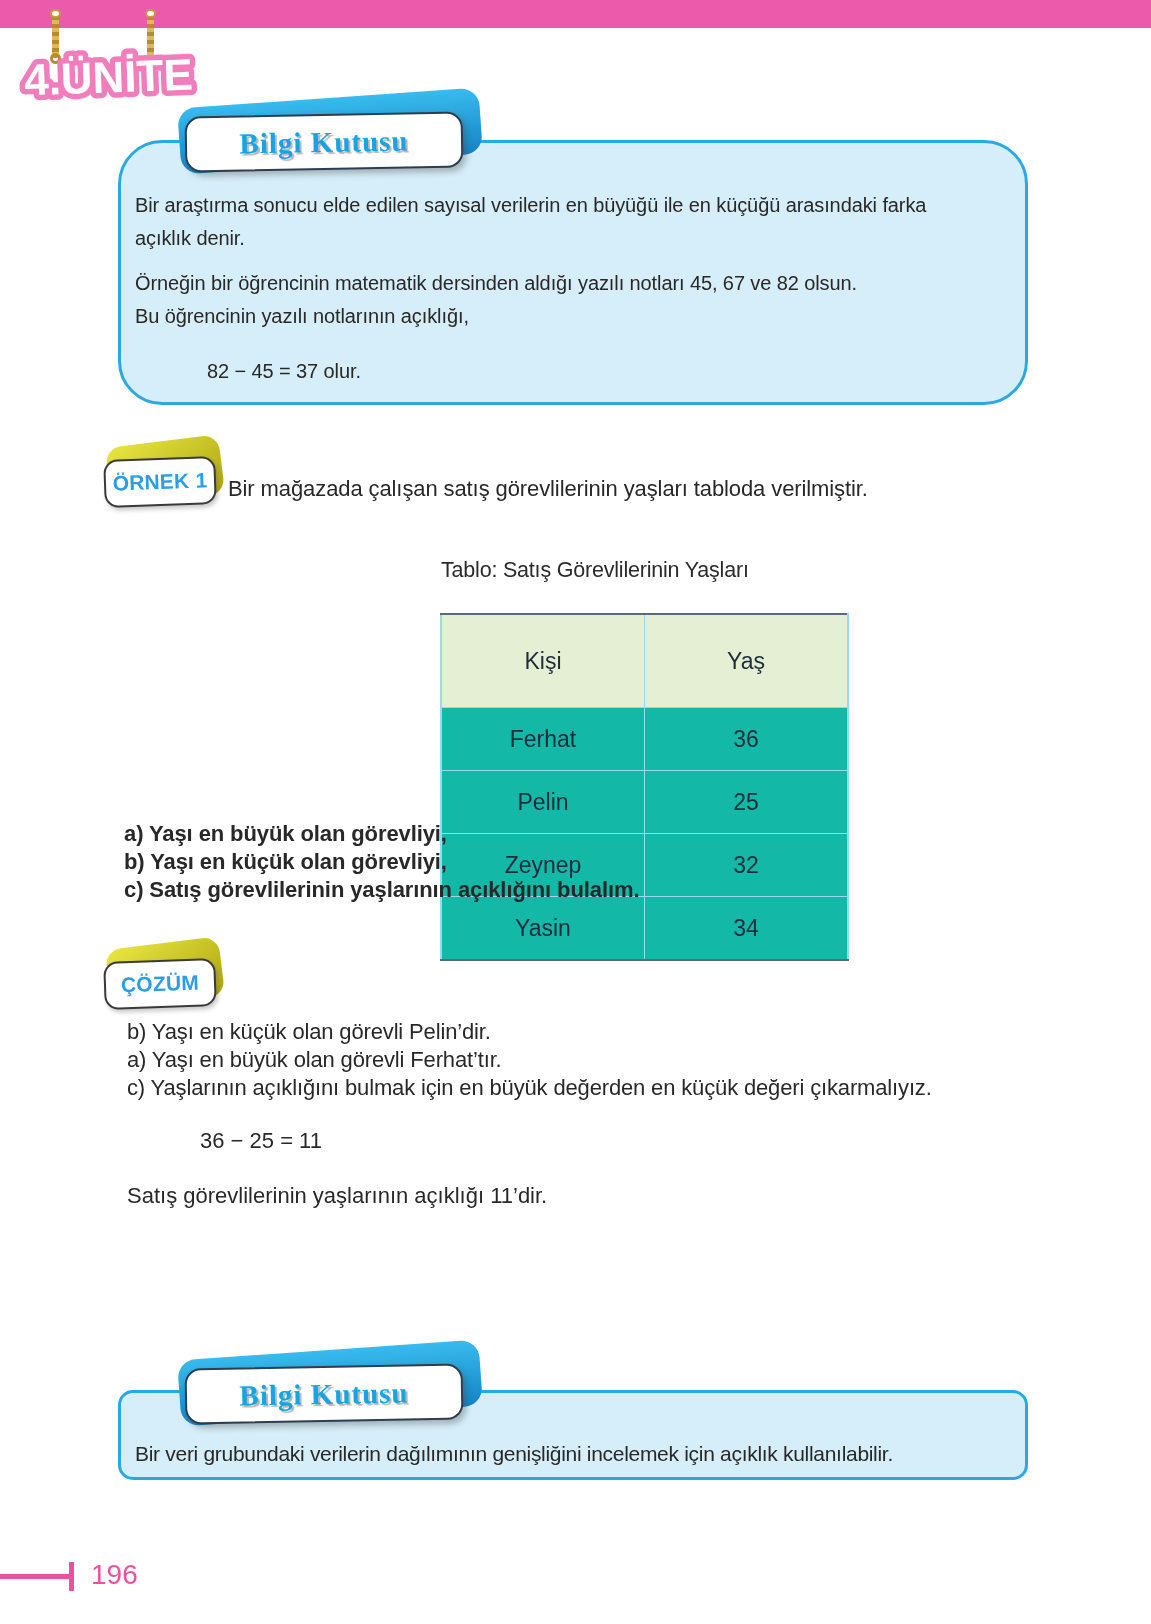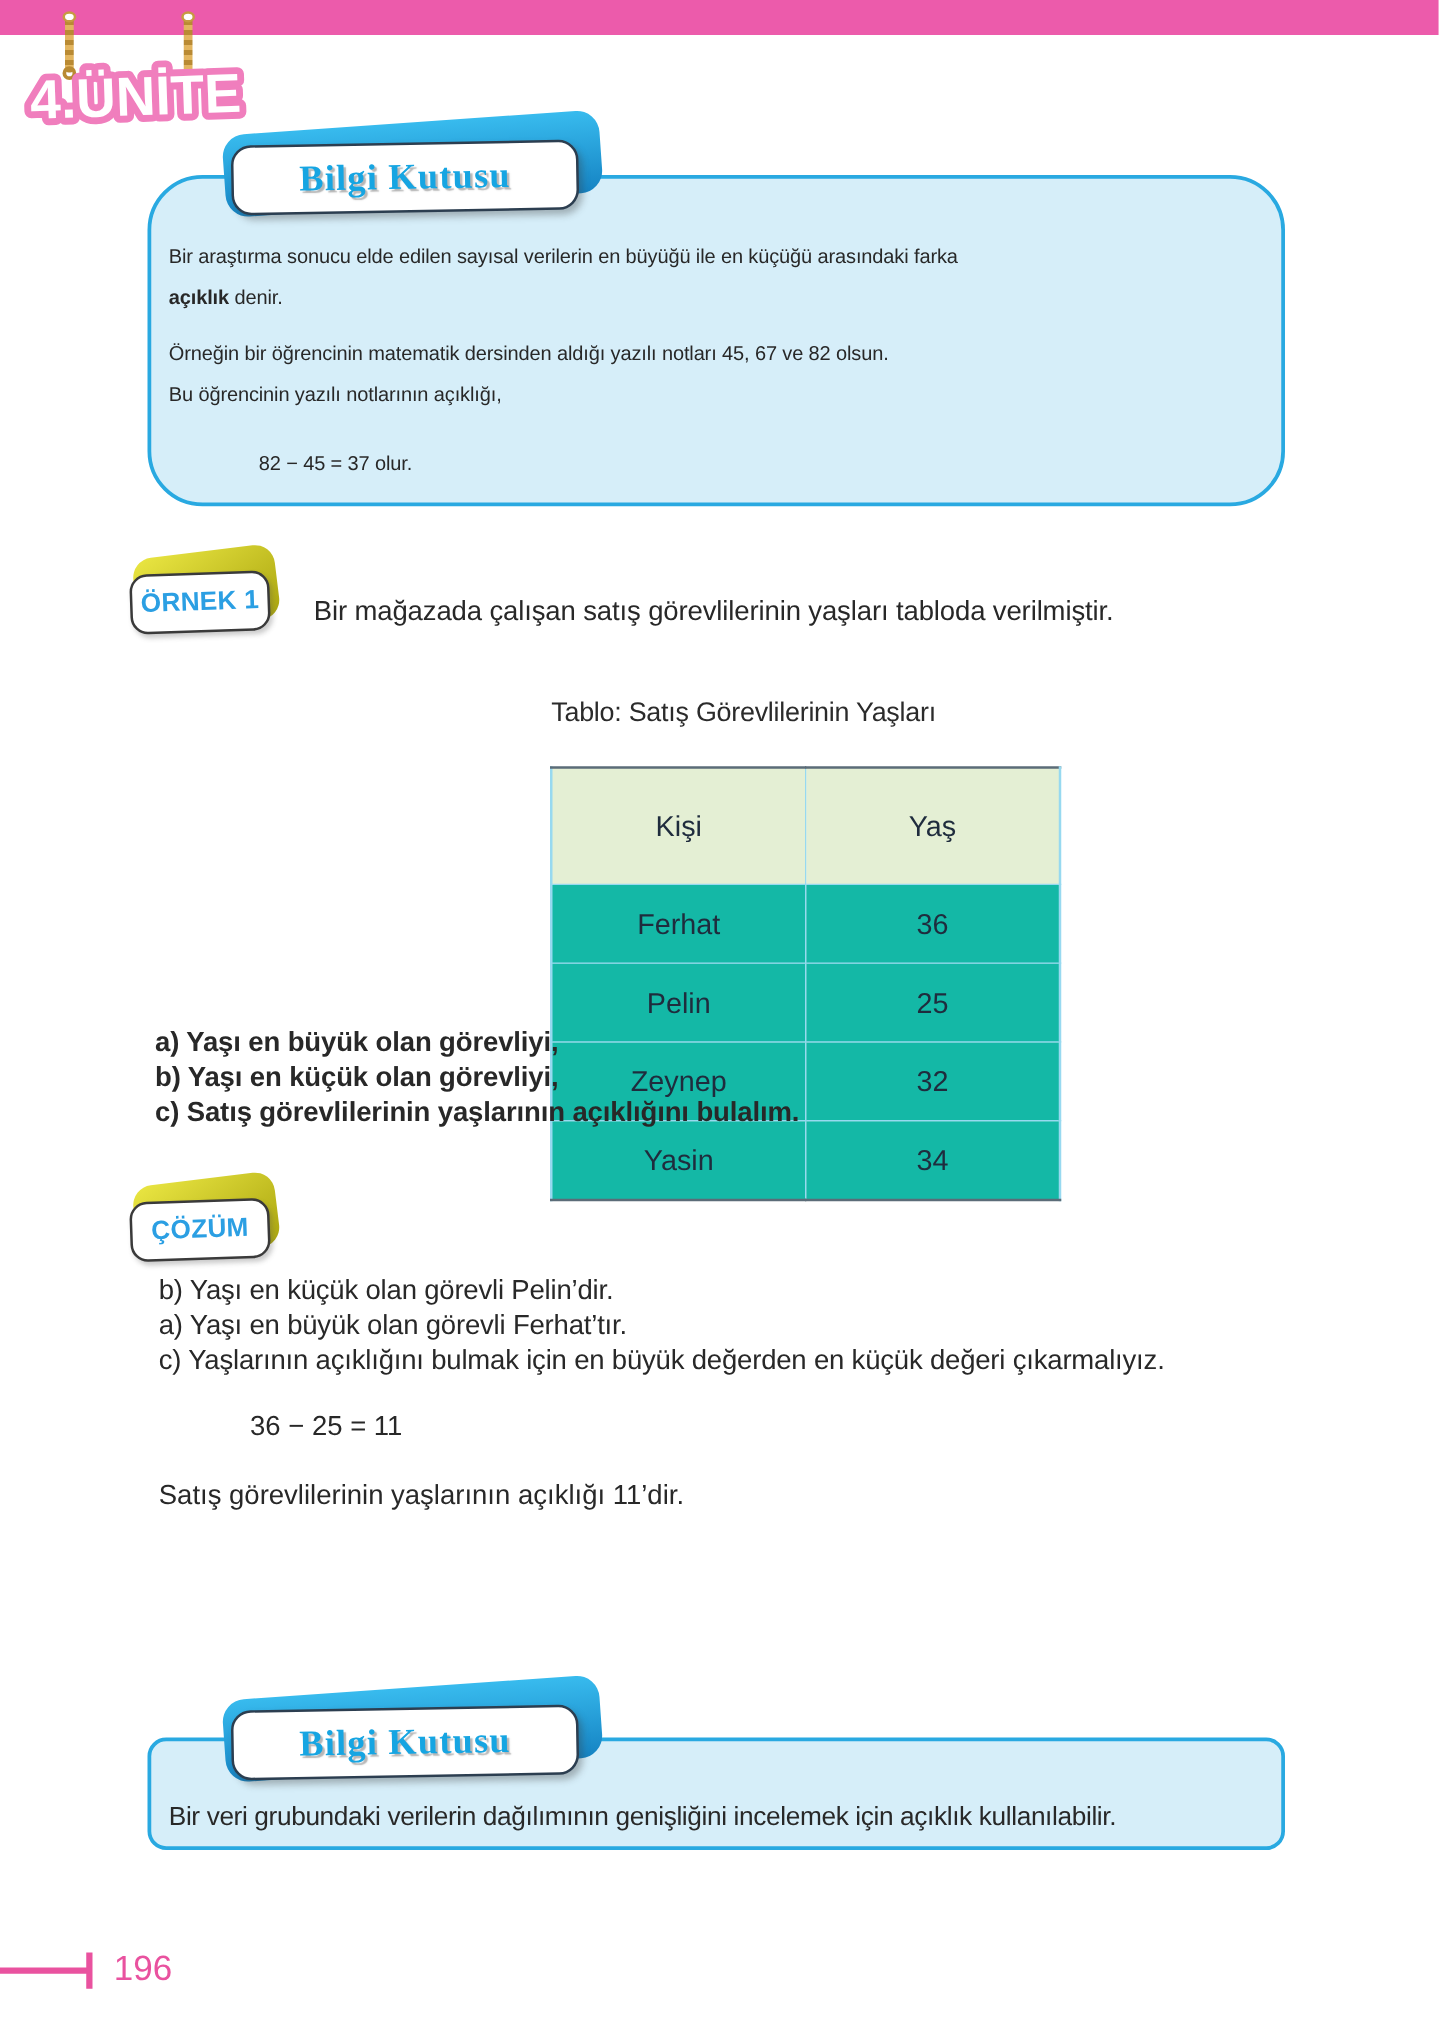--- a/index.html
+++ b/index.html
@@ -37,44 +37,44 @@
   .ribbon-back { position:absolute; left:14px; top:2px; width:302px; height:66px;
     background:linear-gradient(180deg,#38bbee 0%,#1583c3 100%);
     border-radius:18px; transform:rotate(-4deg); }
   .ribbon-front { position:absolute; left:20px; top:18px; width:278px; height:56px;
     background:#ffffff; border:2px solid #2c3e50; border-radius:16px;
     display:flex; align-items:center; justify-content:center; transform:rotate(-1deg);
     box-shadow:3px 4px 6px rgba(60,60,60,.35); box-sizing:border-box; }
   .ribbon-title { font-family:"Liberation Serif", serif; font-weight:bold; font-size:29px;
     color:#16a5e2; letter-spacing:1px; text-shadow:2px 2px 1px rgba(110,110,110,.5); }
 
-  .box-text { position:absolute; left:14px; right:30px; font-size:16px;
+  .box-text { position:absolute; left:14px; right:30px; font-size:20px;
     letter-spacing:-0.1px; line-height:33px; }
   #info-box-1 .box-text { top:46px; }
   #info-box-2 .box-text { top:44px; font-size:21px; letter-spacing:-0.3px; }
   .nowrap { white-space:nowrap; }
-  .bold { font-weight:bold;margin-top:24px; }
+  .bold { font-weight:normal;margin-top:24px; }
   .para-gap { margin-top:12px; }
   .formula-line { margin-top:22px; margin-left:72px; }
 
   
   .yellow-badge { position:absolute; left:96px; width:145px; height:90px; z-index:2; }
   #ornek-badge { top:436px; }
   #cozum-badge { top:938px; }
   .yellow-back { position:absolute; left:12px; top:5px; width:114px; height:60px;
     background:linear-gradient(150deg,#ebe743 0%,#a9a40e 100%);
     border-radius:16px; transform:rotate(-7deg); }
   .badge-front { position:absolute; left:8px; top:22px; width:112px; height:48px;
     background:#ffffff; border:2px solid #3a3a3a; border-radius:14px;
     display:flex; align-items:center; justify-content:center; transform:rotate(-2deg);
     box-shadow:2px 3px 4px rgba(80,80,80,.3); box-sizing:border-box; }
   .badge-label { color:#2b9fe3; font-weight:bold; font-size:21px; letter-spacing:0.2px; }
 
   .example-intro { position:absolute; left:228px; top:476px; font-size:22px;
-    letter-spacing:-0.1px; white-space:nowrap;margin-left:23px; }
+    letter-spacing:-0.1px; white-space:nowrap; }
 
   
   .table-title { position:absolute; left:441px; top:558px; font-size:21.5px;
     letter-spacing:-0.2px; white-space:nowrap; color:#2b2b2b; }
   .ages-table { position:absolute; left:440px; top:613px; border-collapse:collapse;
     table-layout:fixed; border-left:2px solid #97d9f0; border-right:2px solid #97d9f0;
     border-top:2px solid #5b6c78; border-bottom:2px solid #5b6c78; }
   .ages-table th, .ages-table td { border:1.5px solid #97d9f0; text-align:center;
     font-size:23px; color:#1f2c3d; padding:15px; }
   .ages-table th { width:172px; height:62px; background:#e4efd4; font-weight:normal; }

